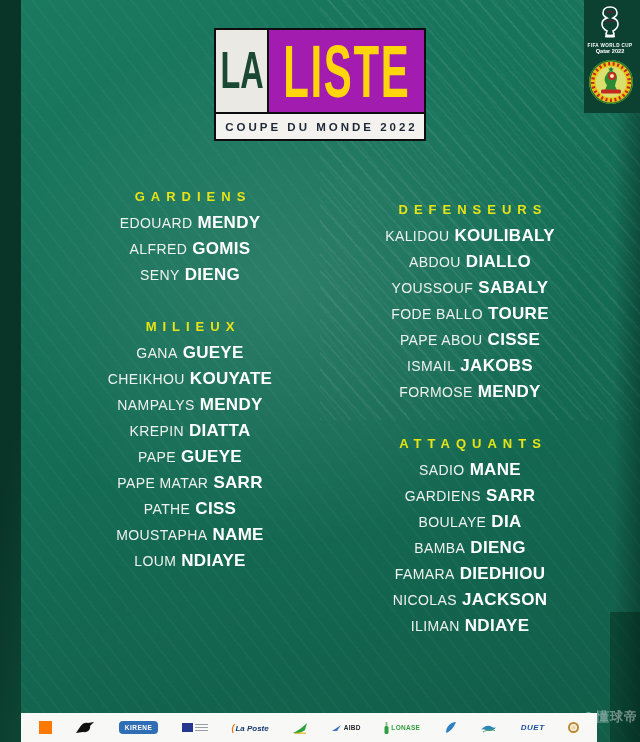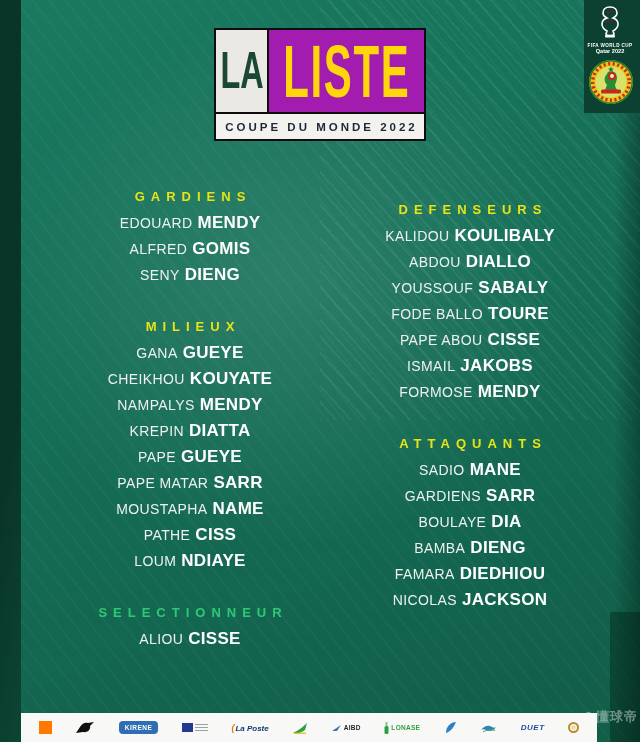--- a/index.html
+++ b/index.html
@@ -116,27 +116,23 @@
         <div class="player"><span class="first">SENY</span><span class="last">DIENG</span></div>
       </div>
       <div class="section">
         <div class="section-title" style="color: rgb(231, 228, 22);">MILIEUX</div>
         <div class="player"><span class="first">GANA</span><span class="last">GUEYE</span></div>
         <div class="player"><span class="first">CHEIKHOU</span><span class="last">KOUYATE</span></div>
         <div class="player"><span class="first">NAMPALYS</span><span class="last">MENDY</span></div>
         <div class="player"><span class="first">KREPIN</span><span class="last">DIATTA</span></div>
         <div class="player"><span class="first">PAPE</span><span class="last">GUEYE</span></div>
         <div class="player"><span class="first">PAPE MATAR</span><span class="last">SARR</span></div>
+        <div class="player"><span class="first">PATHE</span><span class="last">CISS</span></div>
         <div class="player"><span class="first">MOUSTAPHA</span><span class="last">NAME</span></div>
-        <div class="player"><span class="first">PATHE</span><span class="last">CISS</span></div>
         <div class="player"><span class="first">LOUM</span><span class="last">NDIAYE</span></div>
-      </div>
-      <div class="section">
-        <div class="section-title" style="color: rgb(46, 201, 115);">SELECTIONNEUR</div>
-        <div class="player"><span class="first">ALIOU</span><span class="last">CISSE</span></div>
       </div>
     </div>
   <div class="col col-right" id="col-right">
       <div class="section">
         <div class="section-title" style="color: rgb(231, 228, 22); margin-top: 12px;">DEFENSEURS</div>
         <div class="player"><span class="first">KALIDOU</span><span class="last">KOULIBALY</span></div>
         <div class="player"><span class="first">ABDOU</span><span class="last">DIALLO</span></div>
         <div class="player"><span class="first">YOUSSOUF</span><span class="last">SABALY</span></div>
         <div class="player"><span class="first">FODE BALLO</span><span class="last">TOURE</span></div>
         <div class="player"><span class="first">PAPE ABOU</span><span class="last">CISSE</span></div>
@@ -144,20 +140,21 @@
         <div class="player"><span class="first">FORMOSE</span><span class="last">MENDY</span></div>
       </div>
       <div class="section">
         <div class="section-title" style="color: rgb(231, 228, 22);">ATTAQUANTS</div>
         <div class="player"><span class="first">SADIO</span><span class="last">MANE</span></div>
         <div class="player"><span class="first">GARDIENS</span><span class="last">SARR</span></div>
         <div class="player"><span class="first">BOULAYE</span><span class="last">DIA</span></div>
         <div class="player"><span class="first">BAMBA</span><span class="last">DIENG</span></div>
         <div class="player"><span class="first">FAMARA</span><span class="last">DIEDHIOU</span></div>
         <div class="player"><span class="first">NICOLAS</span><span class="last">JACKSON</span></div>
+        <div class="player"><span class="first">ILIMAN</span><span class="last">NDIAYE</span></div>
       </div>
     </div>
 
   <div class="sponsor-bar" id="sponsor-bar">
       <span class="logo logo-orange">
         <i class="orange-sq"></i>
       </span>
       <span class="logo logo-puma">
         <svg width="20" height="13" viewBox="0 0 20 13">
           <path d="M1 12 L5 6 C7 2 11 1 13 2 L19 1 L15 5 C16 8 13 12 8 11 Z" fill="#111111"></path>

